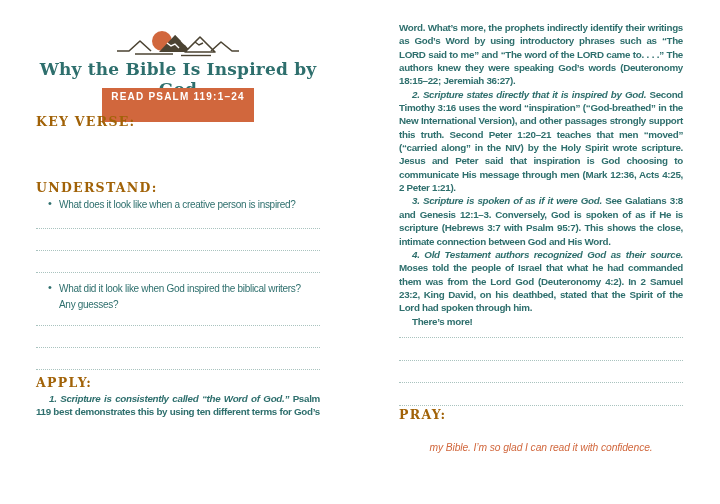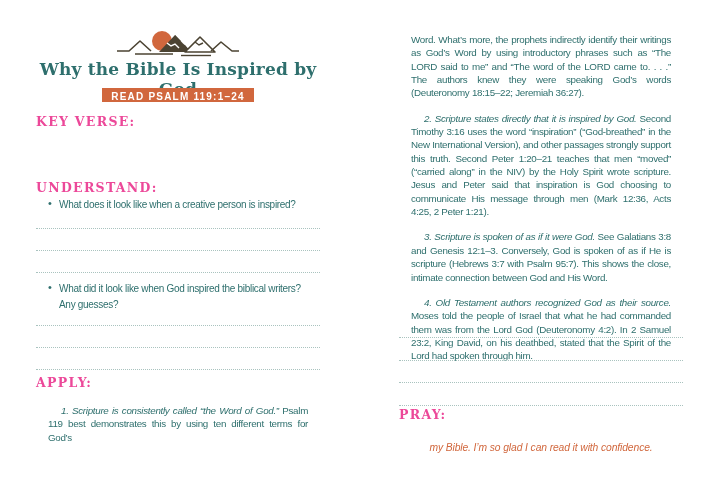--- a/index.html
+++ b/index.html
@@ -17,28 +17,28 @@
   
   .chapter-title{
     position:absolute;top:59px;left:-10px;width:304px;text-align:center;
     font-family:"DejaVu Serif","Liberation Serif",serif;
     font-size:17px;font-weight:600;color:#2e6f6d;letter-spacing:.2px;
   }
   .badge-row{position:absolute;top:86px;left:0;width:284px;text-align:center;}
   .read-badge{
     display:inline-block;background:#d1673d;color:#ffffff;
     font-size:10px;font-weight:bold;letter-spacing:1.2px;
-    padding:3px 9px 0;
+    padding:3px 9px 20px;
   }
 
   
   .sec-head{
     position:absolute;left:0;
     font-family:"DejaVu Serif","Liberation Serif",serif;
-    font-size:12.5px;font-weight:bold;color:#ec4899;letter-spacing:1.3px;
+    font-size:12.5px;font-weight:bold;color:#a16207;letter-spacing:1.3px;
   }
 
   
   .verse-block{
     position:absolute;top:133px;left:0;width:284px;text-align:center;
     color:#d1673d;font-style:italic;font-size:10.8px;line-height:15.5px;
     letter-spacing:-.1px;
   }
   .verse-cite{font-style:normal;font-variant:small-caps;font-size:11.5px;letter-spacing:.3px;}
   .prayer-block{
@@ -54,21 +54,21 @@
   .bullet-item .btext{display:block;padding-left:11px;}
 
   
   .wlines{position:absolute;left:0;width:284px;}
   .wline{height:21px;border-bottom:1.5px dotted #a9c3bf;}
   .wline4{height:21.4px;border-bottom:1.5px dotted #a9c3bf;}
 
   
   .body-copy{color:#2e6f6d;font-size:9.8px;line-height:13.35px;
     letter-spacing:-.3px;text-align:justify;}
-  .body-copy p{margin:12px;}
+  .body-copy p{margin:0;font-weight:bold;}
   .body-copy p.indent{text-indent:13px;}
   .ital{font-style:italic;}
   .apply-copy{position:absolute;top:392px;left:0;width:284px;}
   .main-copy{position:absolute;top:21px;left:0;width:284px;}
   .theres-more{text-indent:13px;}
 
   .pr-lines{top:316px;}
   .pl-lines1{top:207px;}
   .pl-lines2{top:304px;}
 </style>
@@ -134,20 +134,21 @@
     </div>
   </div>
 
   <div class="page page-right">
 
     <div class="body-copy main-copy">
       <p>Word. What’s more, the prophets indirectly identify their writings as God’s Word by using introductory phrases such as “The LORD said to me” and “The word of the LORD came to. . . .” The authors knew they were speaking God’s words (Deuteronomy 18:15–22; Jeremiah 36:27).</p>
       <p class="indent"><span class="ital">2. Scripture states directly that it is inspired by God.</span><span> Second Timothy 3:16 uses the word “inspiration” (“God-breathed” in the New International Version), and other passages strongly support this truth. Second Peter 1:20–21 teaches that men “moved” (“carried along” in the NIV) by the Holy Spirit wrote scripture. Jesus and Peter said that inspiration is God choosing to communicate His message through men (Mark 12:36, Acts 4:25, 2 Peter 1:21).</span></p>
       <p class="indent"><span class="ital">3. Scripture is spoken of as if it were God.</span><span> See Galatians 3:8 and Genesis 12:1–3. Conversely, God is spoken of as if He is scripture (Hebrews 3:7 with Psalm 95:7). This shows the close, intimate connection between God and His Word.</span></p>
       <p class="indent"><span class="ital">4. Old Testament authors recognized God as their source.</span><span> Moses told the people of Israel that what he had commanded them was from the Lord God (Deuteronomy 4:2). In 2 Samuel 23:2, King David, on his deathbed, stated that the Spirit of the Lord had spoken through him.</span></p>
+      <p class="theres-more">There’s more!</p>
     </div>
 
     <div class="wlines pr-lines">
       <div class="wline4"></div>
       <div class="wline4"></div>
       <div class="wline4"></div>
       <div class="wline4"></div>
     </div>
 
     <div class="sec-head" style="top:407px;">PRAY:</div>

